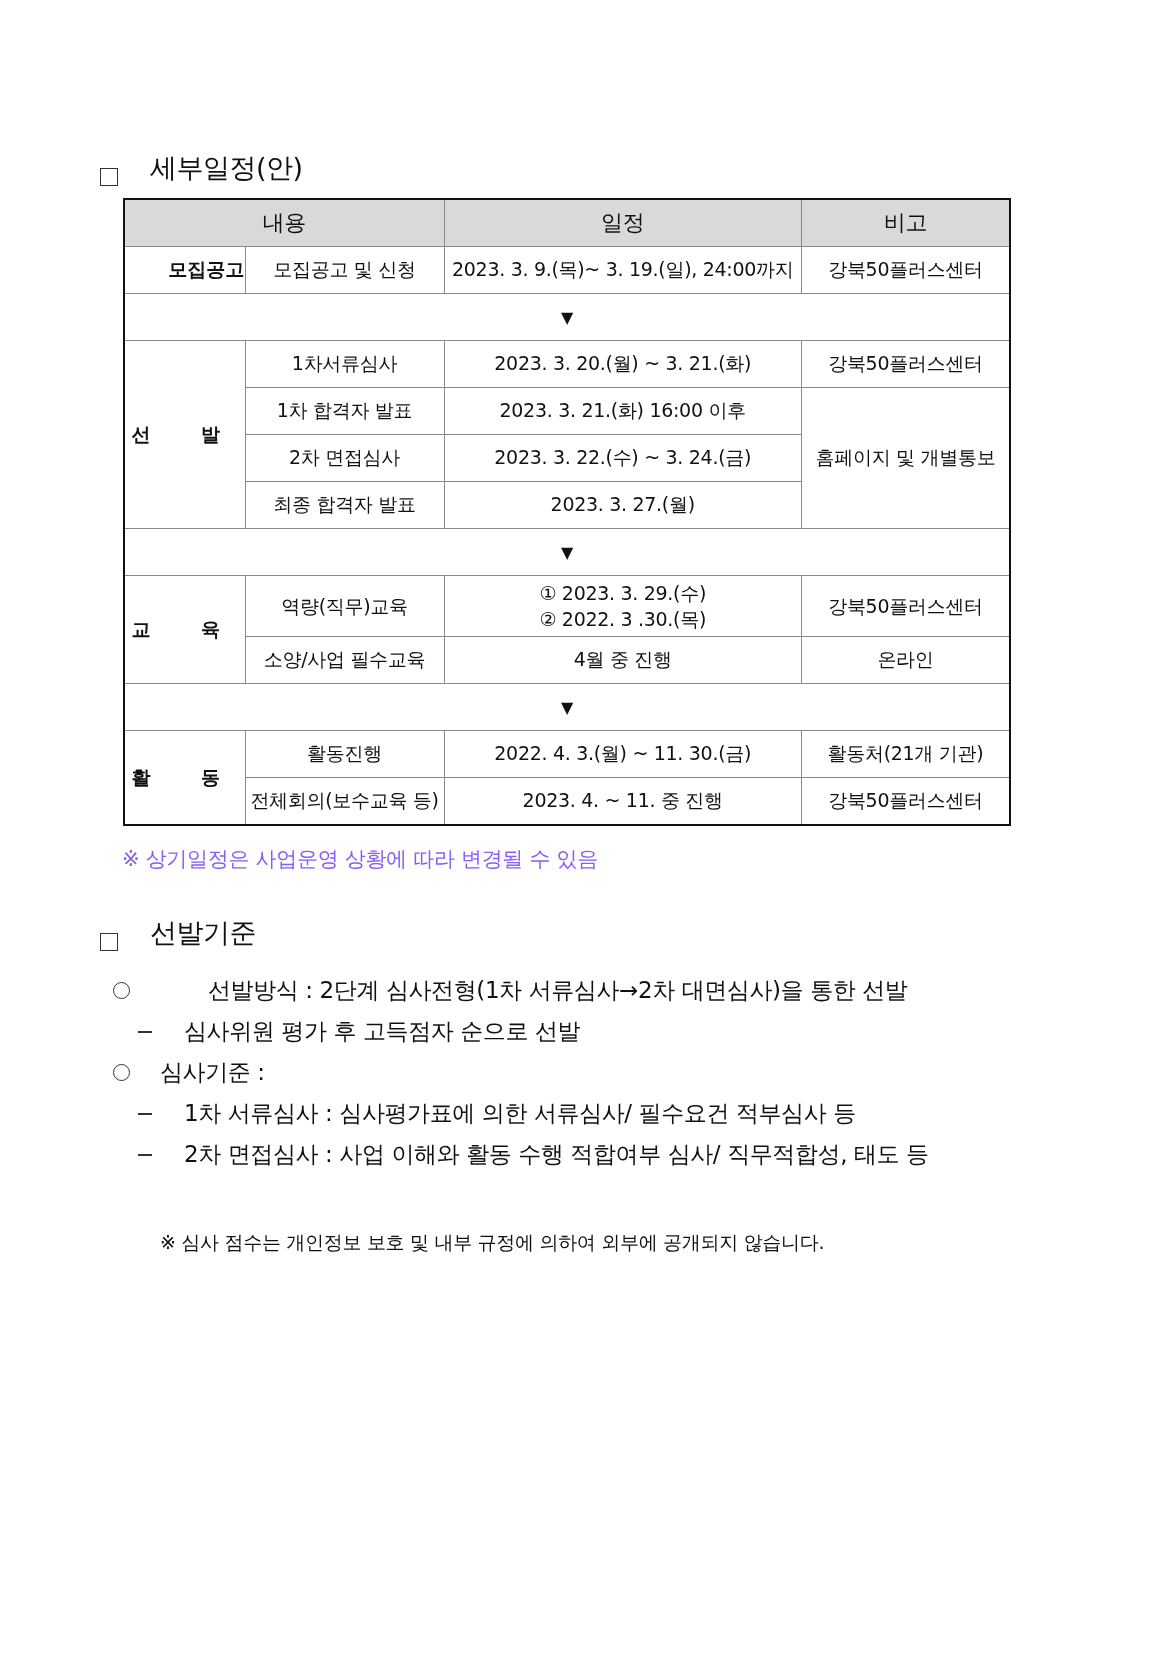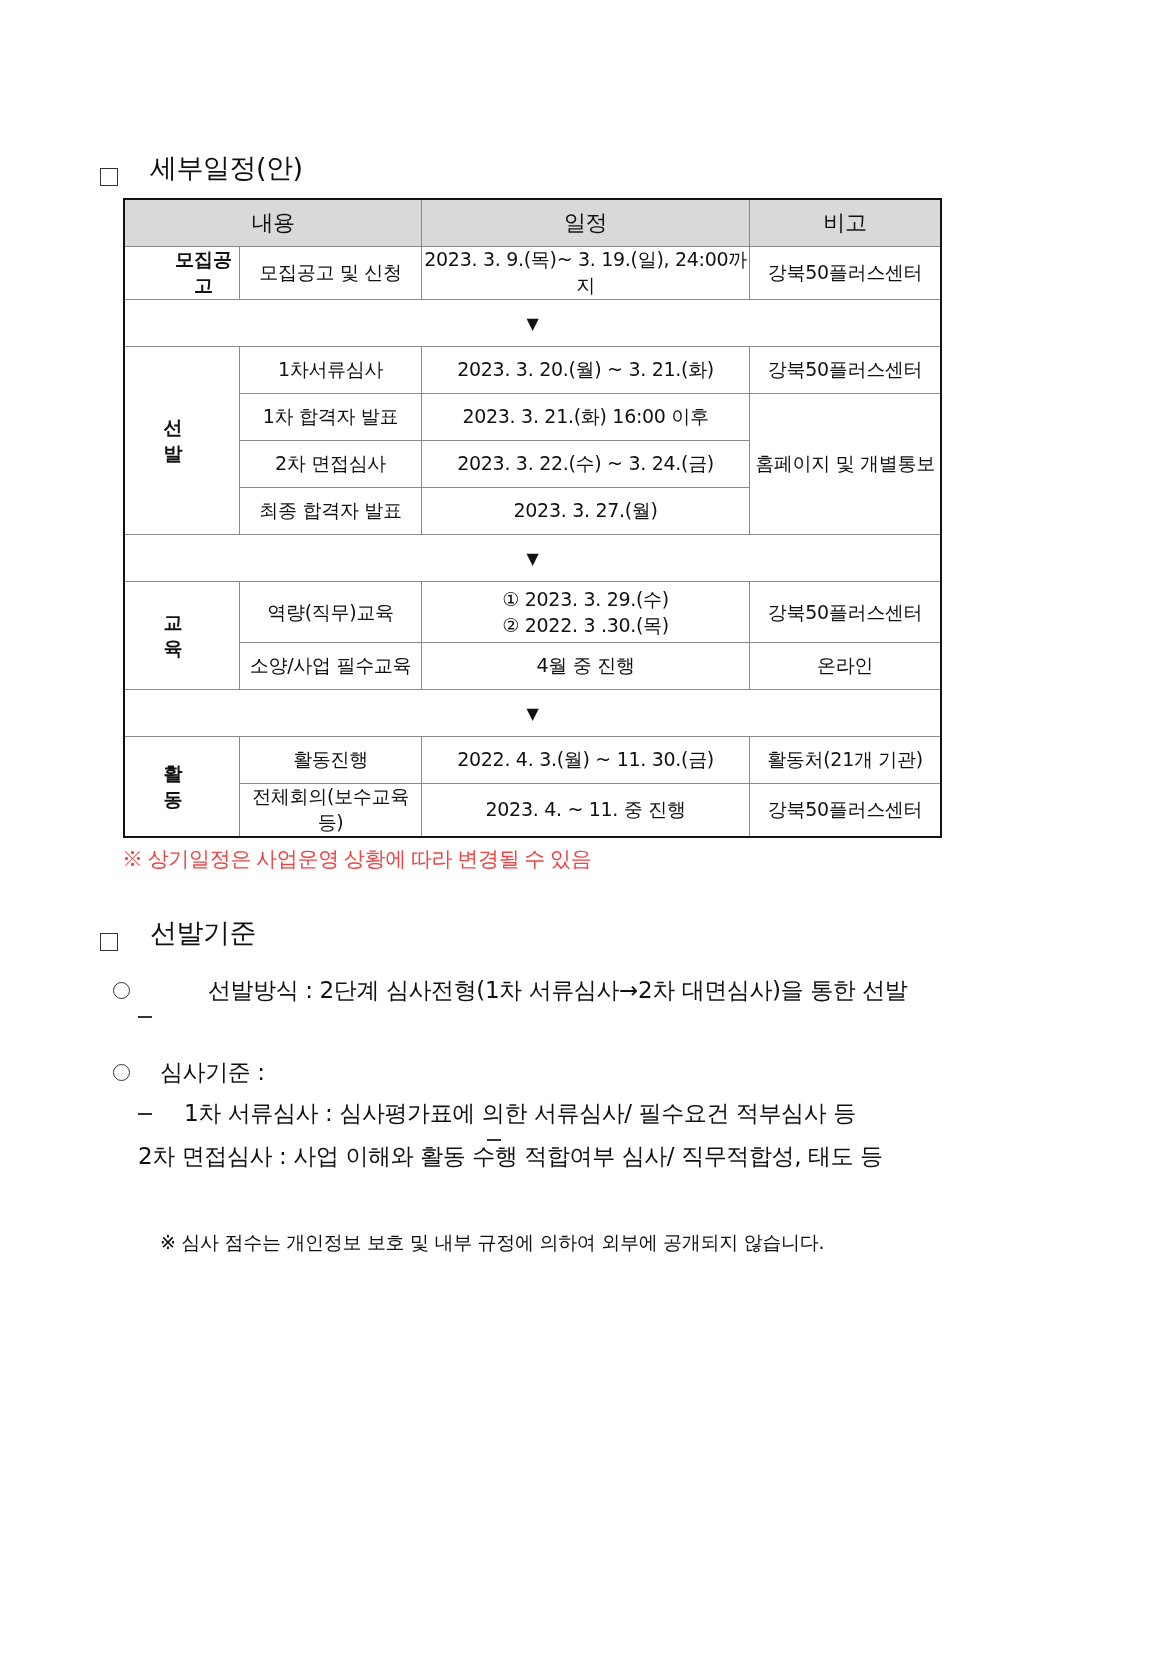--- a/index.html
+++ b/index.html
@@ -14,50 +14,49 @@
     }
     .heading .box {
       display: inline-block; width: 18px; height: 18px; border: 1.5px solid #333;
       margin-right: 32px; box-sizing: border-box;
     }
     #h1 { top: 150px; }
     #h2 { top: 915px; }
 
     table.sched {
       position: absolute; left: 123px; top: 198px;
-      width: 819px; border-collapse: collapse;
+      width: 888px; border-collapse: collapse;
       border: 2.5px solid #111;
       font-size: 19px; letter-spacing: -0.3px;
     }
     table.sched td, table.sched th {
       border: 1px solid #8a8a8a; text-align: center; vertical-align: middle;
       padding: 0; font-weight: normal;
     }
     table.sched th { background: #d9d9d9; font-size: 22px; height: 46px; }
     table.sched td { height: 46px; }
     table.sched td.cat { font-weight: bold; letter-spacing: 0px; padding-left: 43px; }
     table.sched td.cat.spaced { letter-spacing: 22px; padding-left: 4px; }
     table.sched td.arrow { height: 46px; font-size: 16px; }
     table.sched td.two { height: 60px; line-height: 26px; }
     .col1 { width: 127px; } .col2 { width: 217px; } .col3 { width: 389px; } .col4 { width: 227px; }
 
     .note-blue {
-      position: absolute; left: 122px; top: 845px; font-size: 21px; color: #ef4444;
+      position: absolute; left: 122px; top: 845px; font-size: 21px; color: #8b5cf6;
       letter-spacing: -0.3px;
-      font-family: Liberation Serif, serif;
     }
     .line { position: absolute; font-size: 23px; letter-spacing: -0.4px; display: flex; align-items: center; }
     .line .bullet { display: inline-block; }
     .circle { width: 17px; height: 17px; border: 1.5px solid #333; border-radius: 50%; box-sizing: border-box; margin-right: 30px; }
     .dash { width: 14px; height: 2px; background: #333; margin-right: 32px; }
     #l1 { left: 113px; top: 975px; gap: 48px; }
     #l2 { left: 138px; top: 1016px; }
     #l3 { left: 113px; top: 1057px; }
     #l4 { left: 138px; top: 1098px; }
-    #l5 { left: 138px; top: 1139px; flex-direction: column; }
+    #l5 { left: 138px; top: 1139px; }
     .note-small { position: absolute; left: 160px; top: 1182px; font-size: 19px; letter-spacing: -0.3px; margin-top: 48px; }
   </style>
 </head>
 <body>
 
 <div class="heading" id="h1">
   <span class="box"></span>
   <span>세부일정(안)</span>
 </div>
 
@@ -146,20 +145,21 @@
   <span class="box"></span>
   <span>선발기준</span>
 </div>
 
 <div class="line" id="l1">
   <span class="bullet circle"></span>
   <span>선발방식 : 2단계 심사전형(1차 서류심사→2차 대면심사)을 통한 선발</span>
 </div>
 <div class="line" id="l2">
   <span class="bullet dash"></span>
+  <span>심사위원 평가 후 고득점자 순으로 선발</span>
 </div>
 <div class="line" id="l3">
   <span class="bullet circle"></span>
   <span>심사기준 :</span>
 </div>
 <div class="line" id="l4">
   <span class="bullet dash"></span>
   <span>1차 서류심사 : 심사평가표에 의한 서류심사/ 필수요건 적부심사 등</span>
 </div>
 <div class="line" id="l5">

